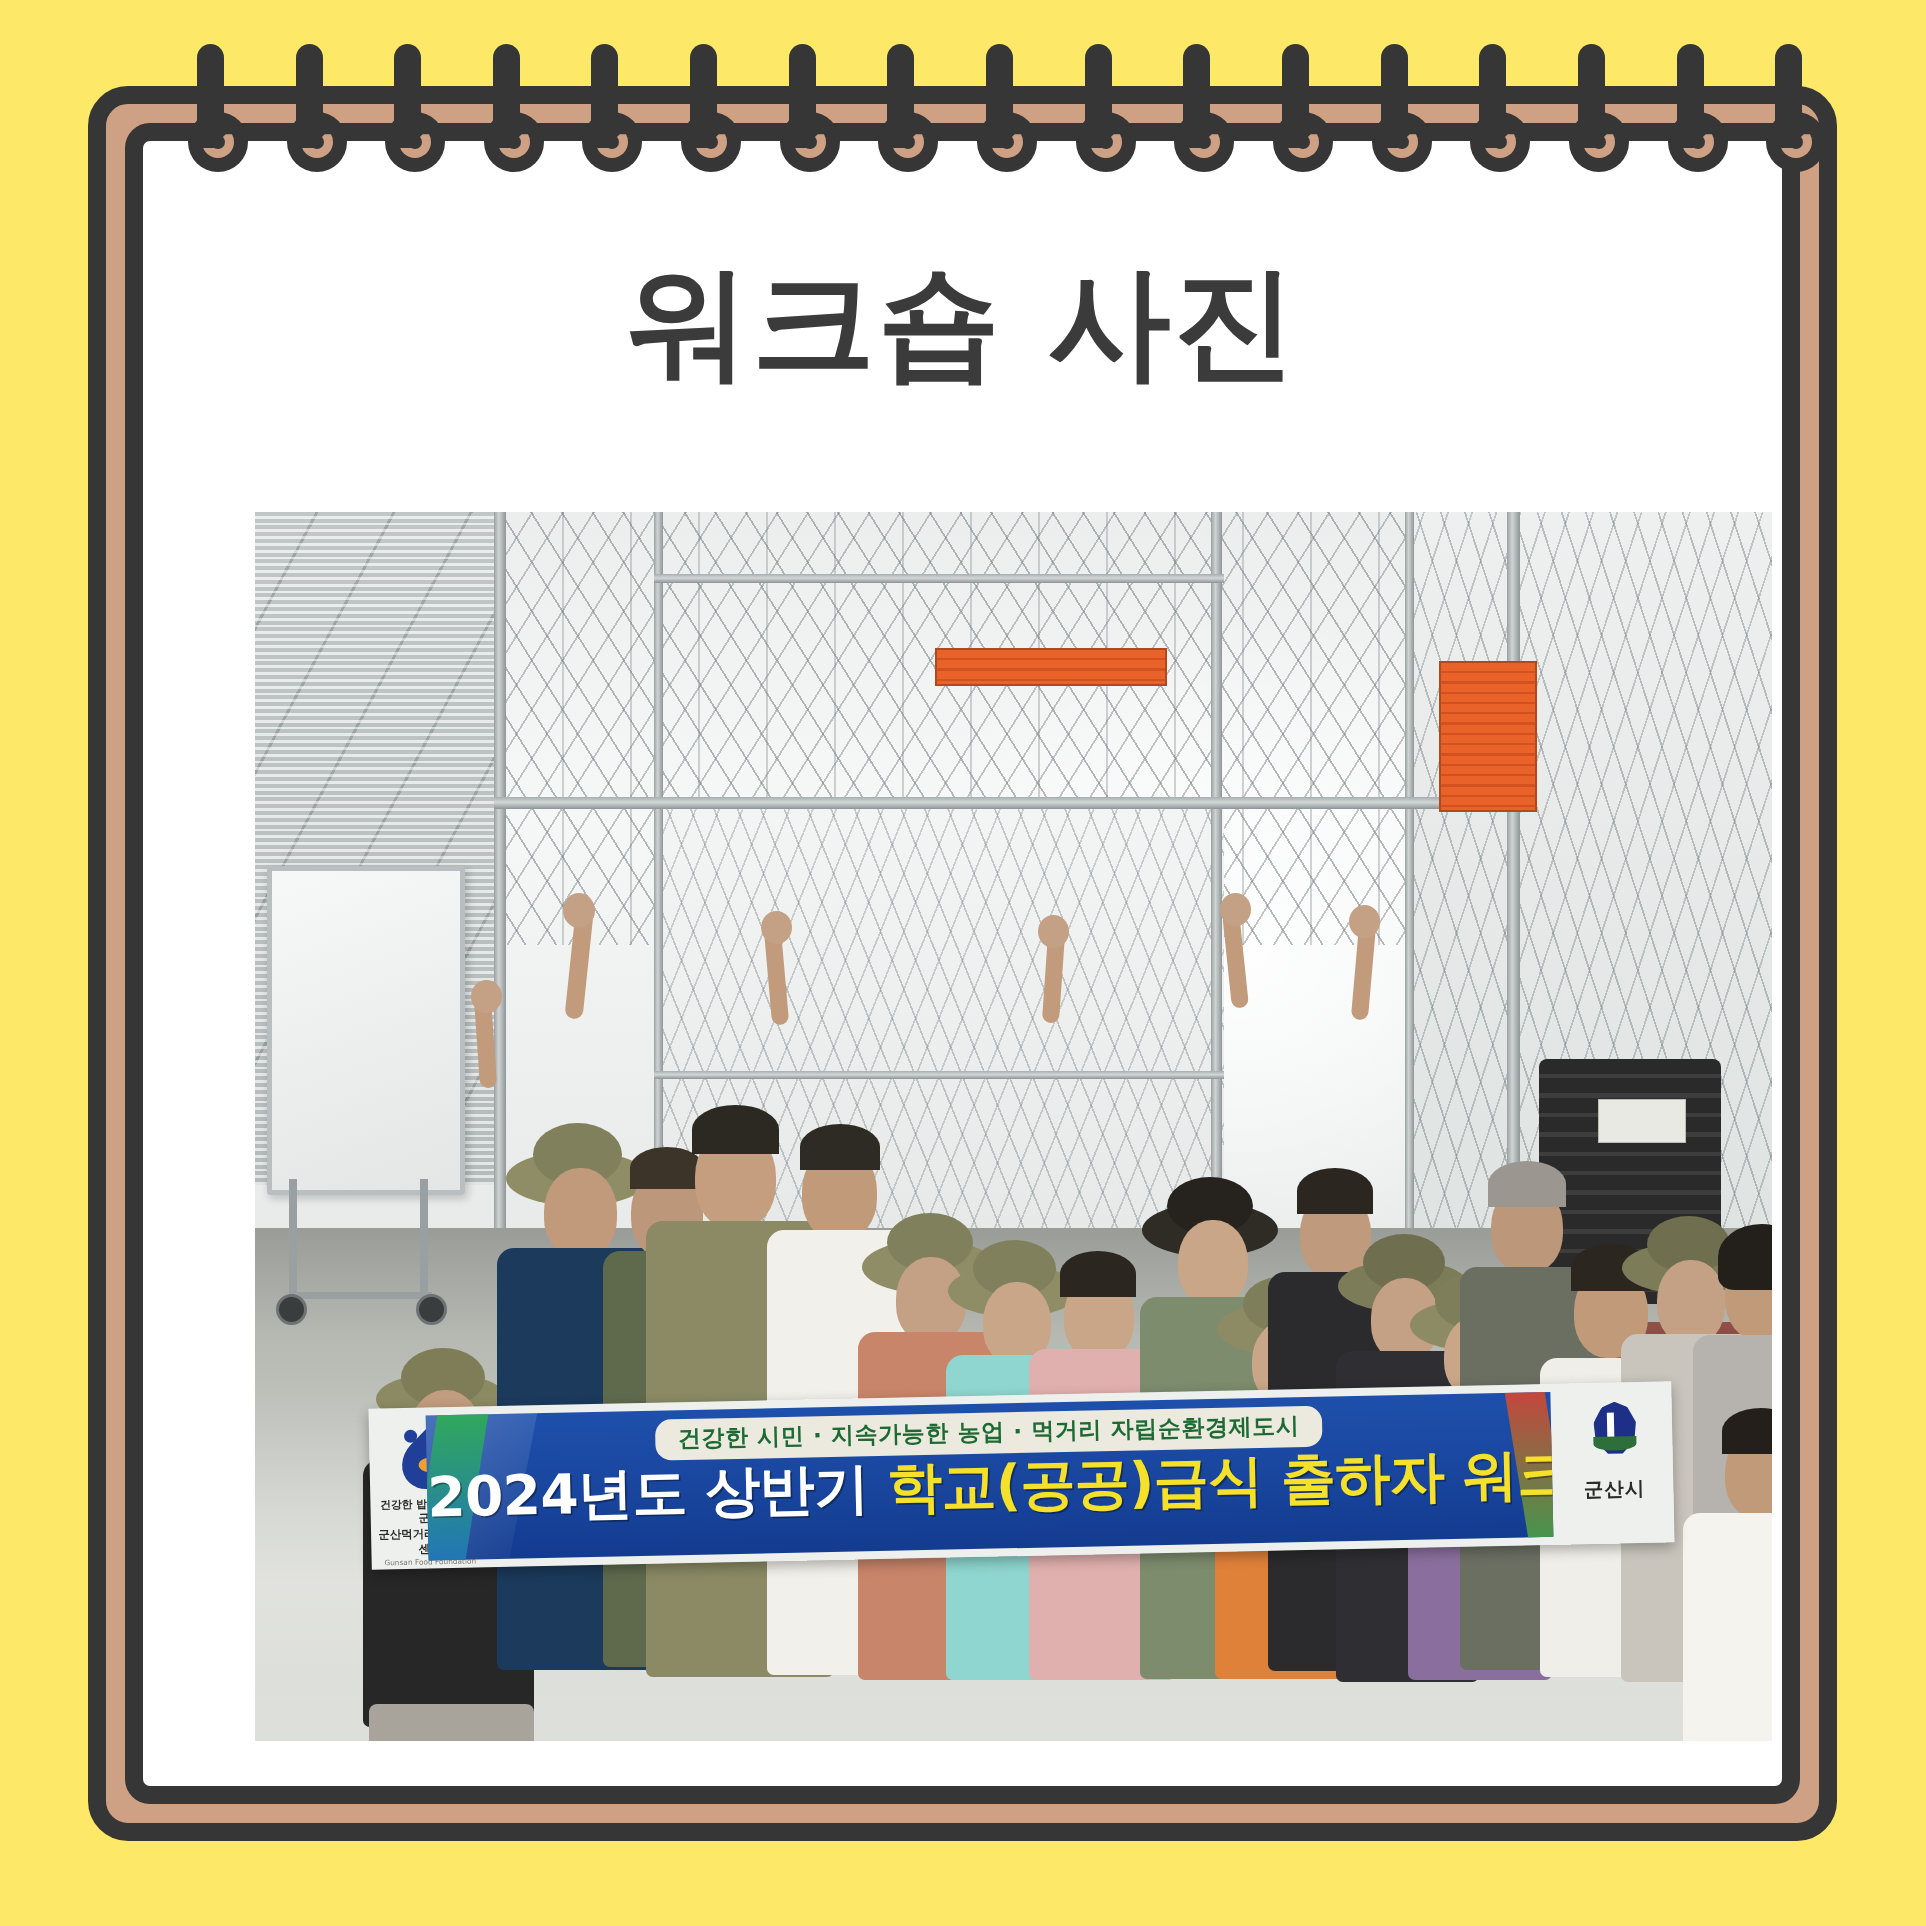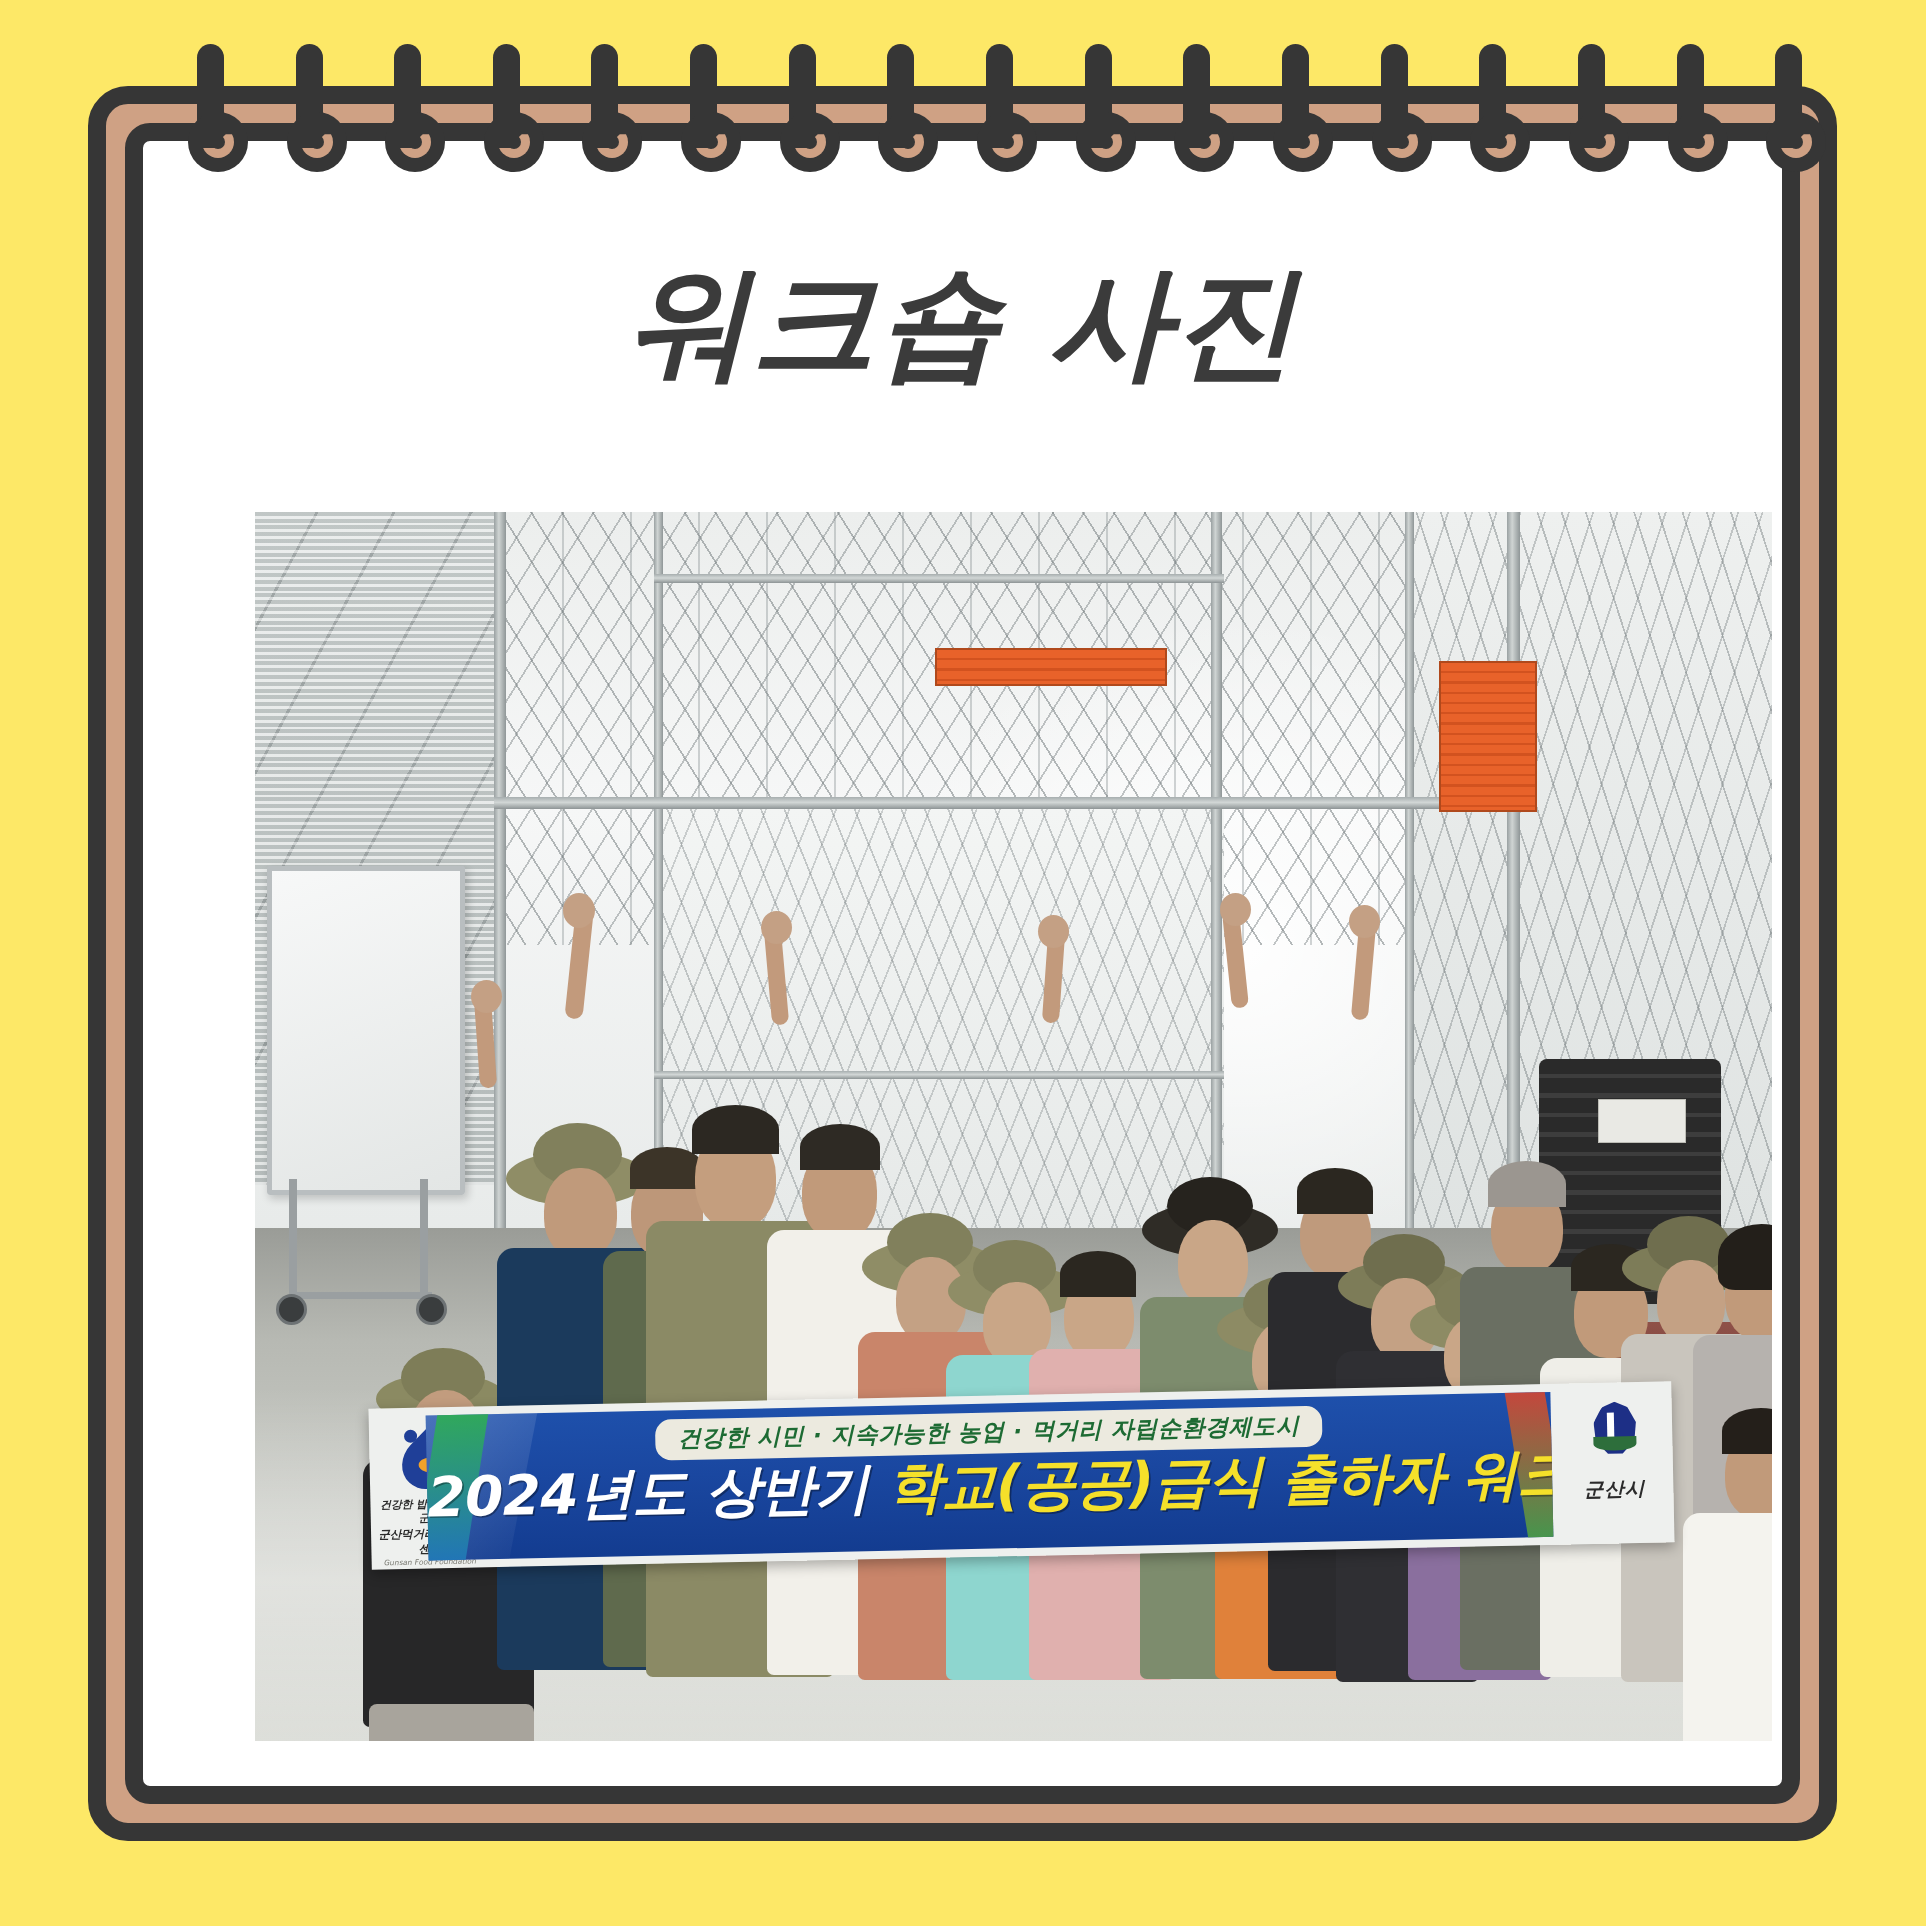--- a/index.html
+++ b/index.html
@@ -29,21 +29,20 @@
   }
   #card-inner {
     position: relative;
     width: 100%;
     height: 100%;
     box-sizing: border-box;
     border: 18px solid #363636;
     border-radius: 25px;
     background: #ffffff;
     overflow: hidden;
-    font-style: italic;
   }
 
   
   #spiral {
     position: absolute;
     left: 0;
     top: 0;
     width: 1926px;
     height: 239px;
     pointer-events: none;

